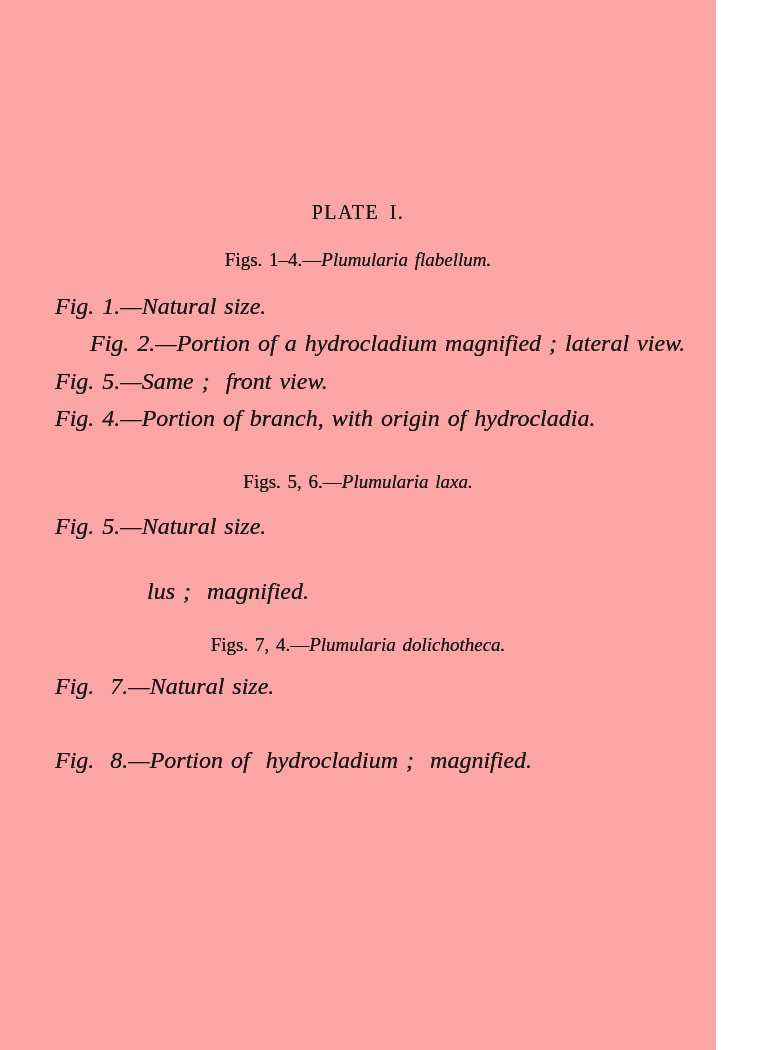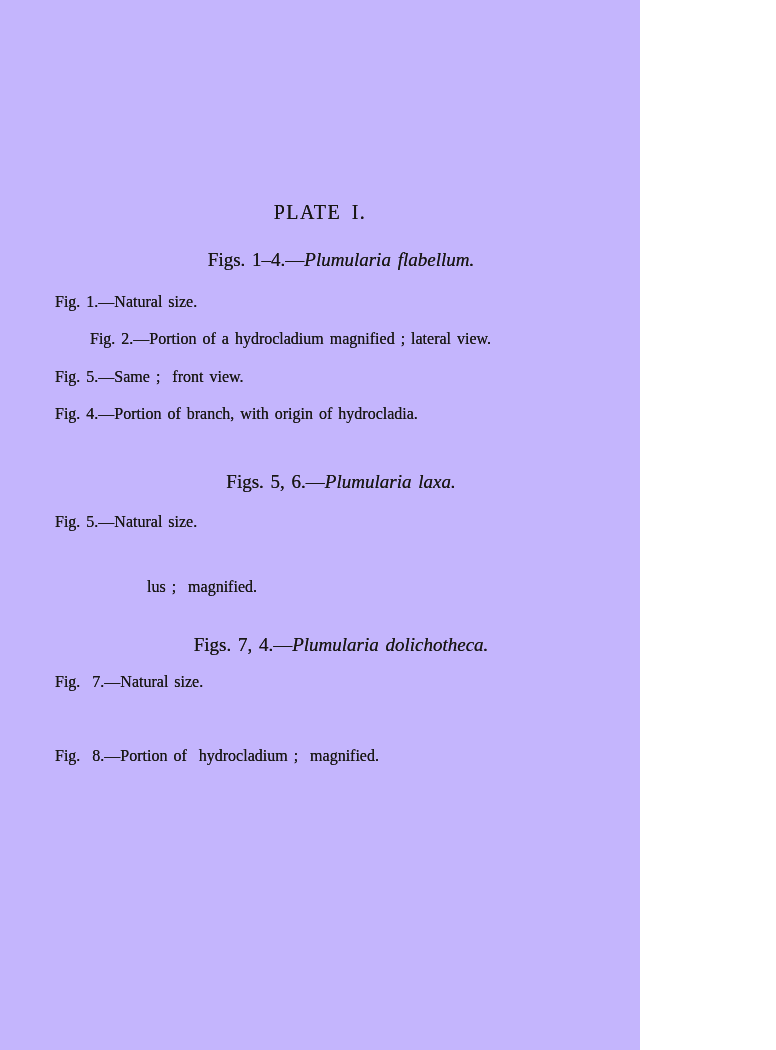--- a/index.html
+++ b/index.html
@@ -2,23 +2,23 @@
 <html><head>
 <meta charset="utf-8">
 <style>
   html, body {
     margin: 0;
     padding: 0;
     background: #ffffff;
   }
   .page {
     position: relative;
-    width: 640px;
+    width: 716px;
     height: 1050px;
-    background: #c4b5fd;
+    background: #fca5a5;
     font-family: "Liberation Serif", "DejaVu Serif", serif;
     color: #181614;
     overflow: hidden;
   }
   .plate-title {
     position: absolute;
     top: 201px;
     left: 0;
     width: 100%;
     margin: 0;
@@ -32,35 +32,35 @@
   }
   .section-heading {
     position: absolute;
     left: 0;
     width: 100%;
     text-align: center;
     font-size: 19px;
     word-spacing: 2px;
     white-space: pre;
     text-shadow: 0 0 0.5px #2a2826;
-    margin-left: 21px;
   }
   .section-heading .italic {
     font-style: italic;
   }
   .heading-1 { top: 249px; }
   .heading-2 { top: 471px; }
   .heading-3 { top: 634px; }
   .fig-line {
     position: absolute;
     left: 55px;
-    font-size: 16px;
+    font-size: 24px;
     word-spacing: 2px;
     white-space: pre;
     text-shadow: 0 0 0.5px #2a2826;
+    font-style: italic;
   }
   .fig-1 { top: 293px; }
   .fig-2 { top: 330px; margin-left: 35px; }
   .fig-3 { top: 368px; }
   .fig-4 { top: 405px; }
   .fig-5 { top: 513px; }
   .fig-6a { top: 550px; }
   .fig-6b { top: 578px; left: 147px; }
   .fig-7 { top: 673px; }
   .fig-8 { top: 747px; }

